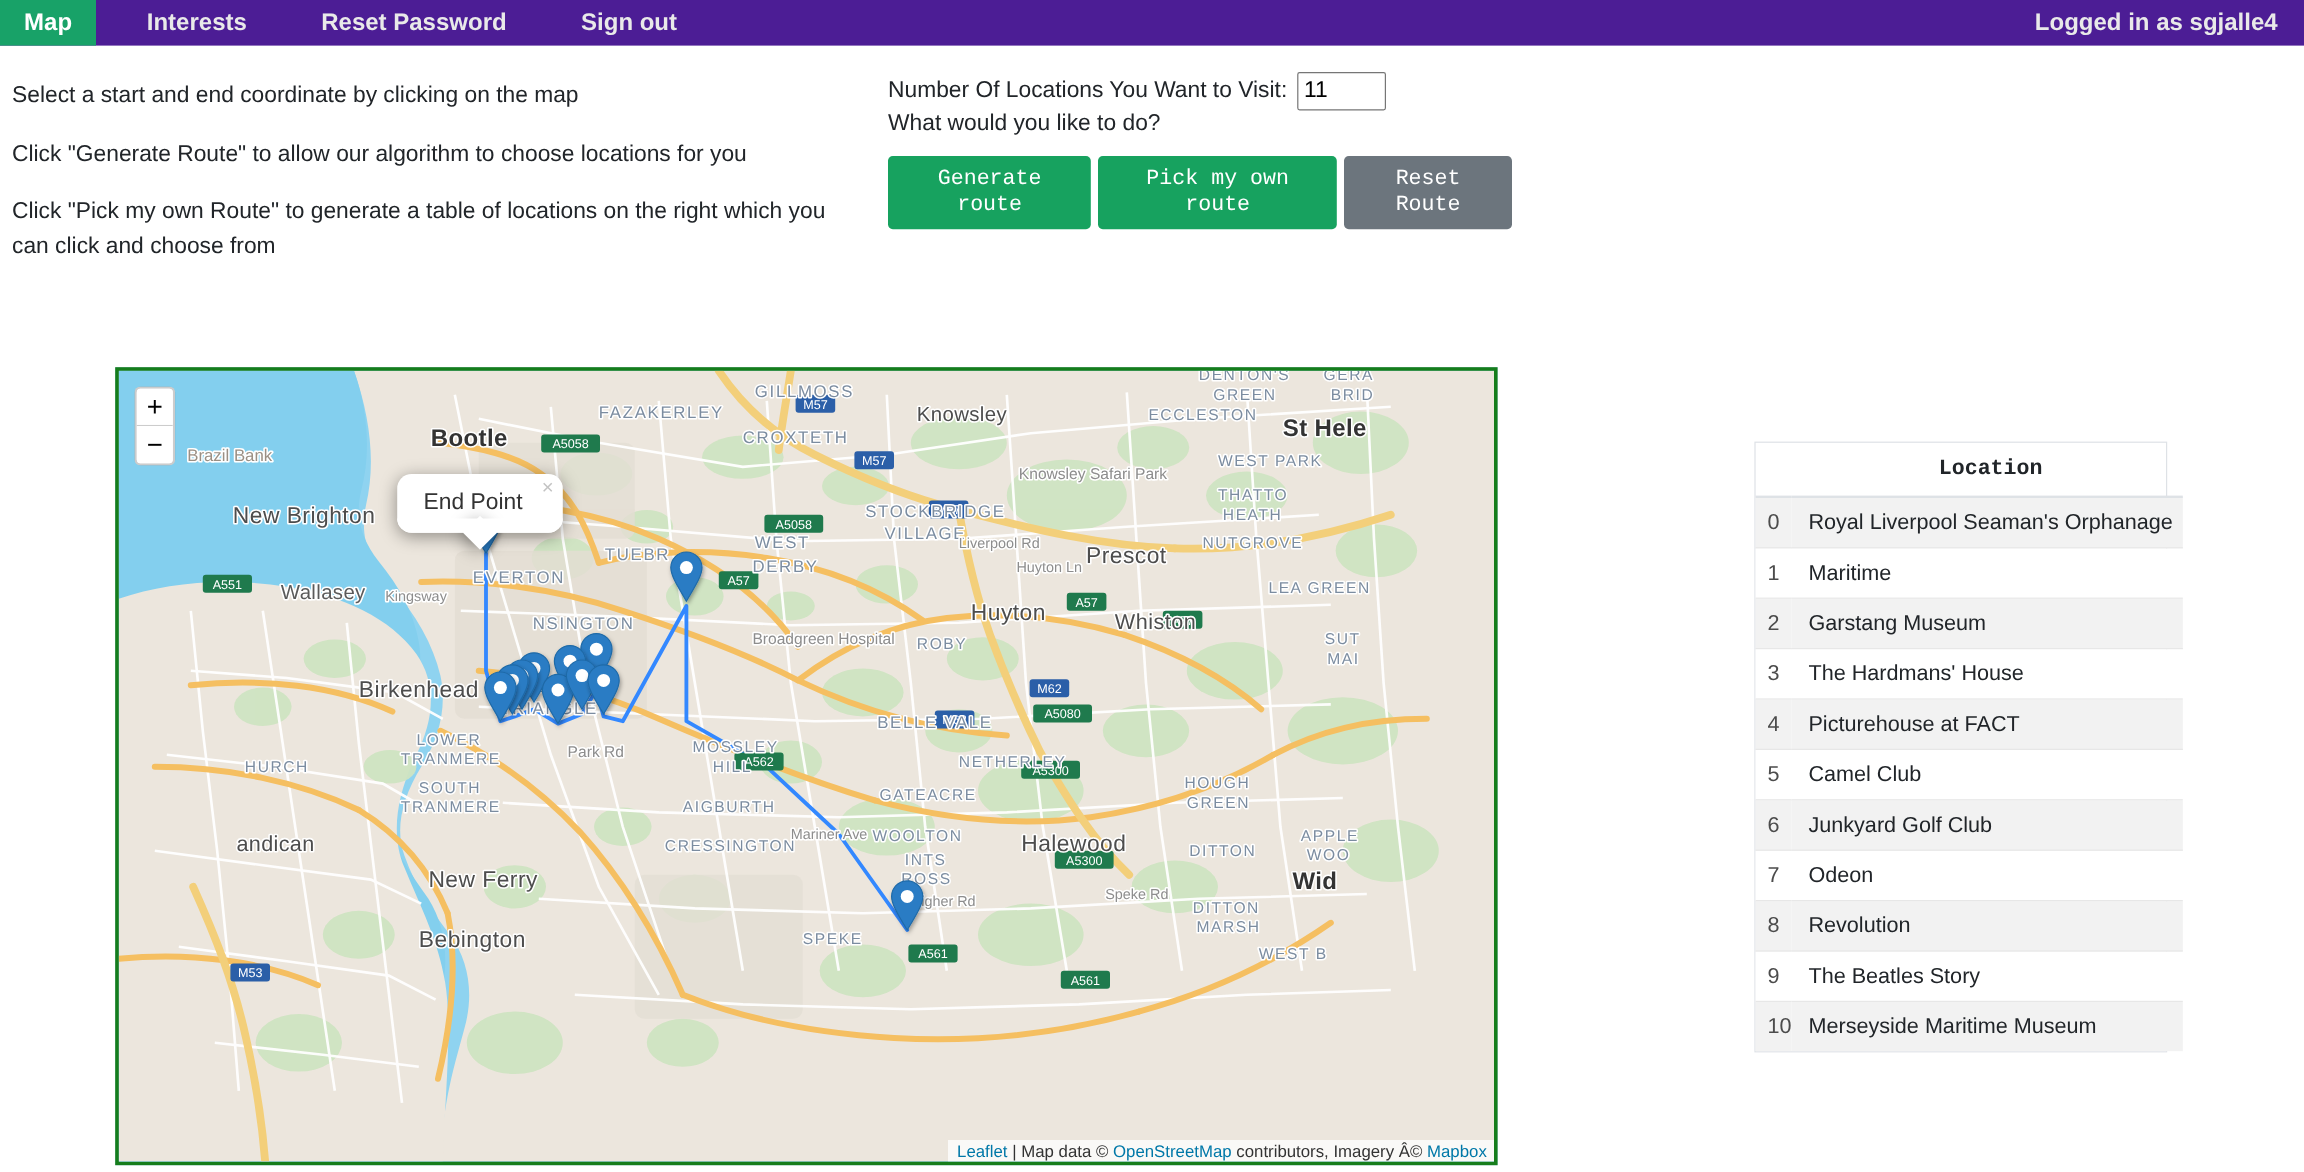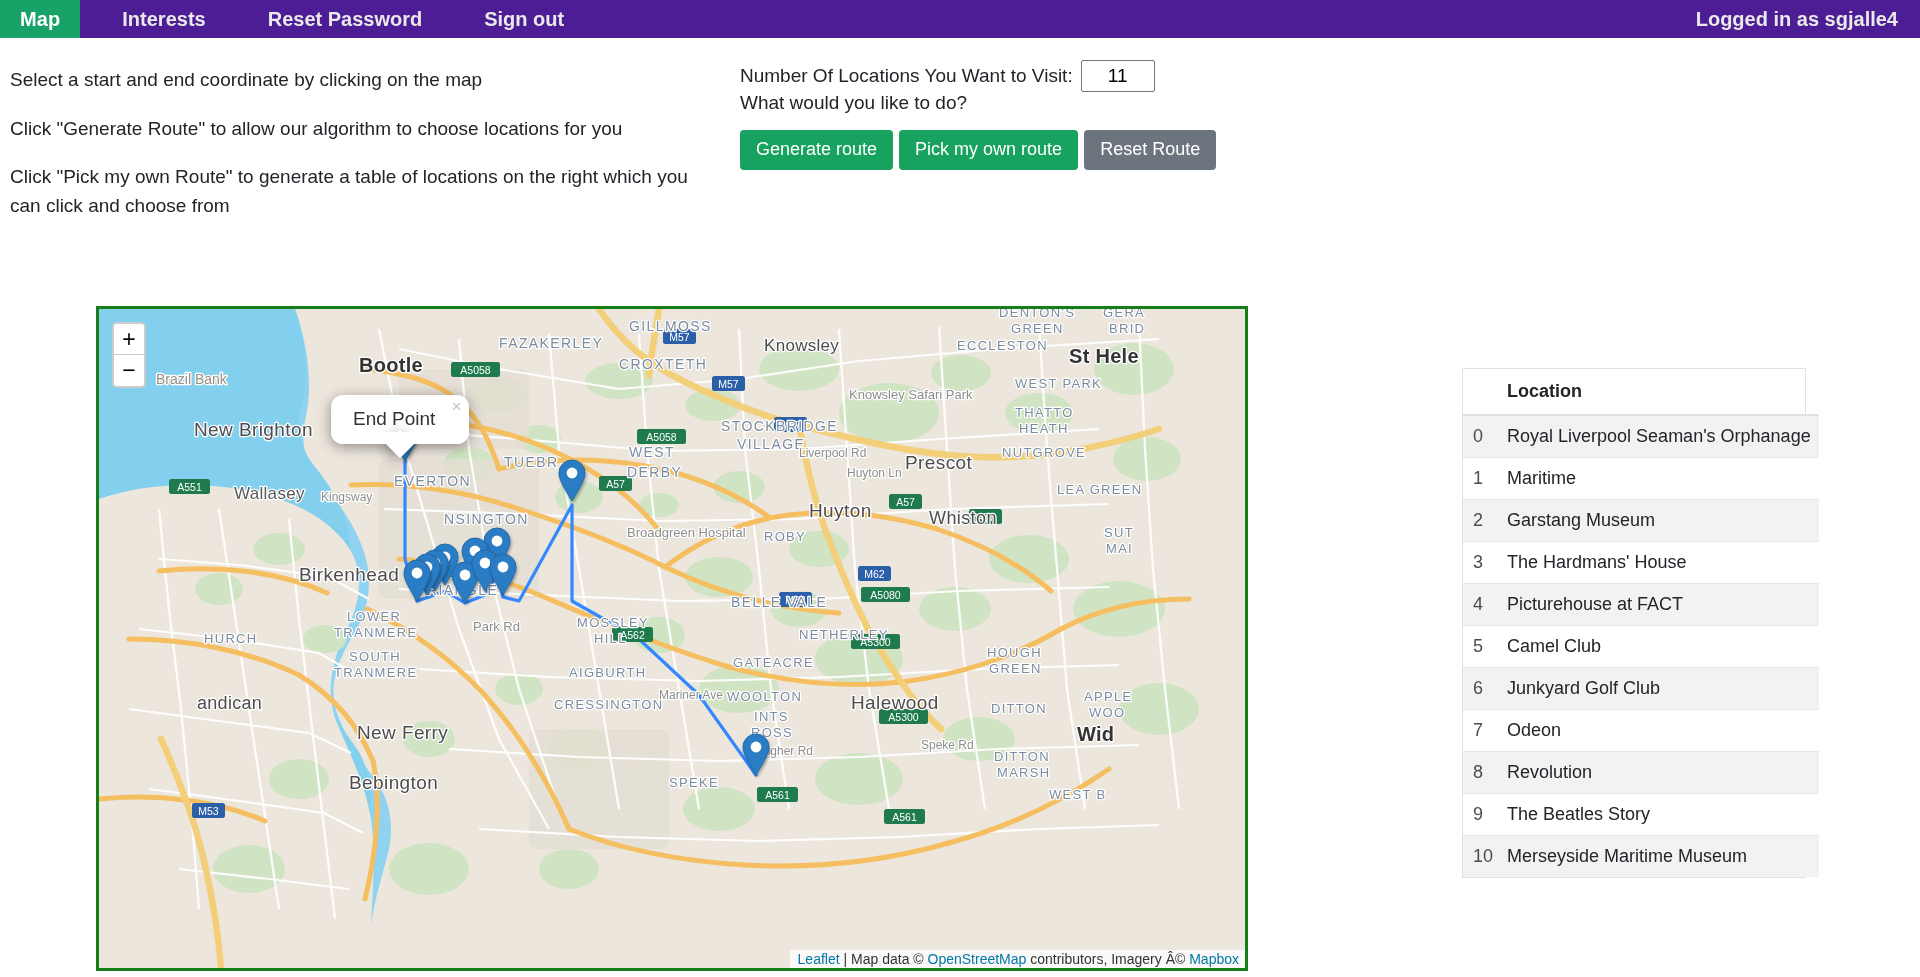--- a/index.html
+++ b/index.html
@@ -85,30 +85,29 @@
   .num-input {
     width: 74px;
     height: 32px;
     border: 1px solid #767676;
     border-radius: 2px;
     font-size: 19px;
     font-family: "Liberation Sans", sans-serif;
     padding: 0 5px;
     color: #000;
     background: #fff;
-    text-align: center;
   }
   .q-row { margin-bottom: 16px; }
   .btn-row { display: flex; gap: 6px; }
   .btn {
     border: none;
     border-radius: 4px;
     color: #fff;
     font-size: 18px;
-    font-family: Liberation Sans, sans-serif;
+    font-family: Liberation Mono, monospace;
     padding: 9px 16px;
     cursor: pointer;
     line-height: 1.2;
   }
   .btn-green { background: #17a25f; }
   .btn-grey { background: #6c757d; }
 
   
   .map-wrap {
     position: absolute;
@@ -212,25 +211,26 @@
     border: 1px solid #dee2e6;
     background: #fff;
   }
   table.loc-table {
     border-collapse: collapse;
     width: 100%;
     font-size: 18px;
     color: #212529;
   }
   table.loc-table th {
-    text-align: left;
+    text-align: center;
     font-weight: bold;
     padding: 12px 8px 12px 14px;
     border-bottom: 2px solid #dee2e6;
     font-size: 18px;
+    font-family: Liberation Mono, monospace;
   }
   table.loc-table th.idx-col { width: 34px; }
   table.loc-table td {
     padding: 10px 8px 10px 14px;
     border-top: 1px solid #e7e7e7;
     white-space: nowrap;
   }
   table.loc-table td.idx {
     color: #4c4c4c;
     padding-left: 10px;

